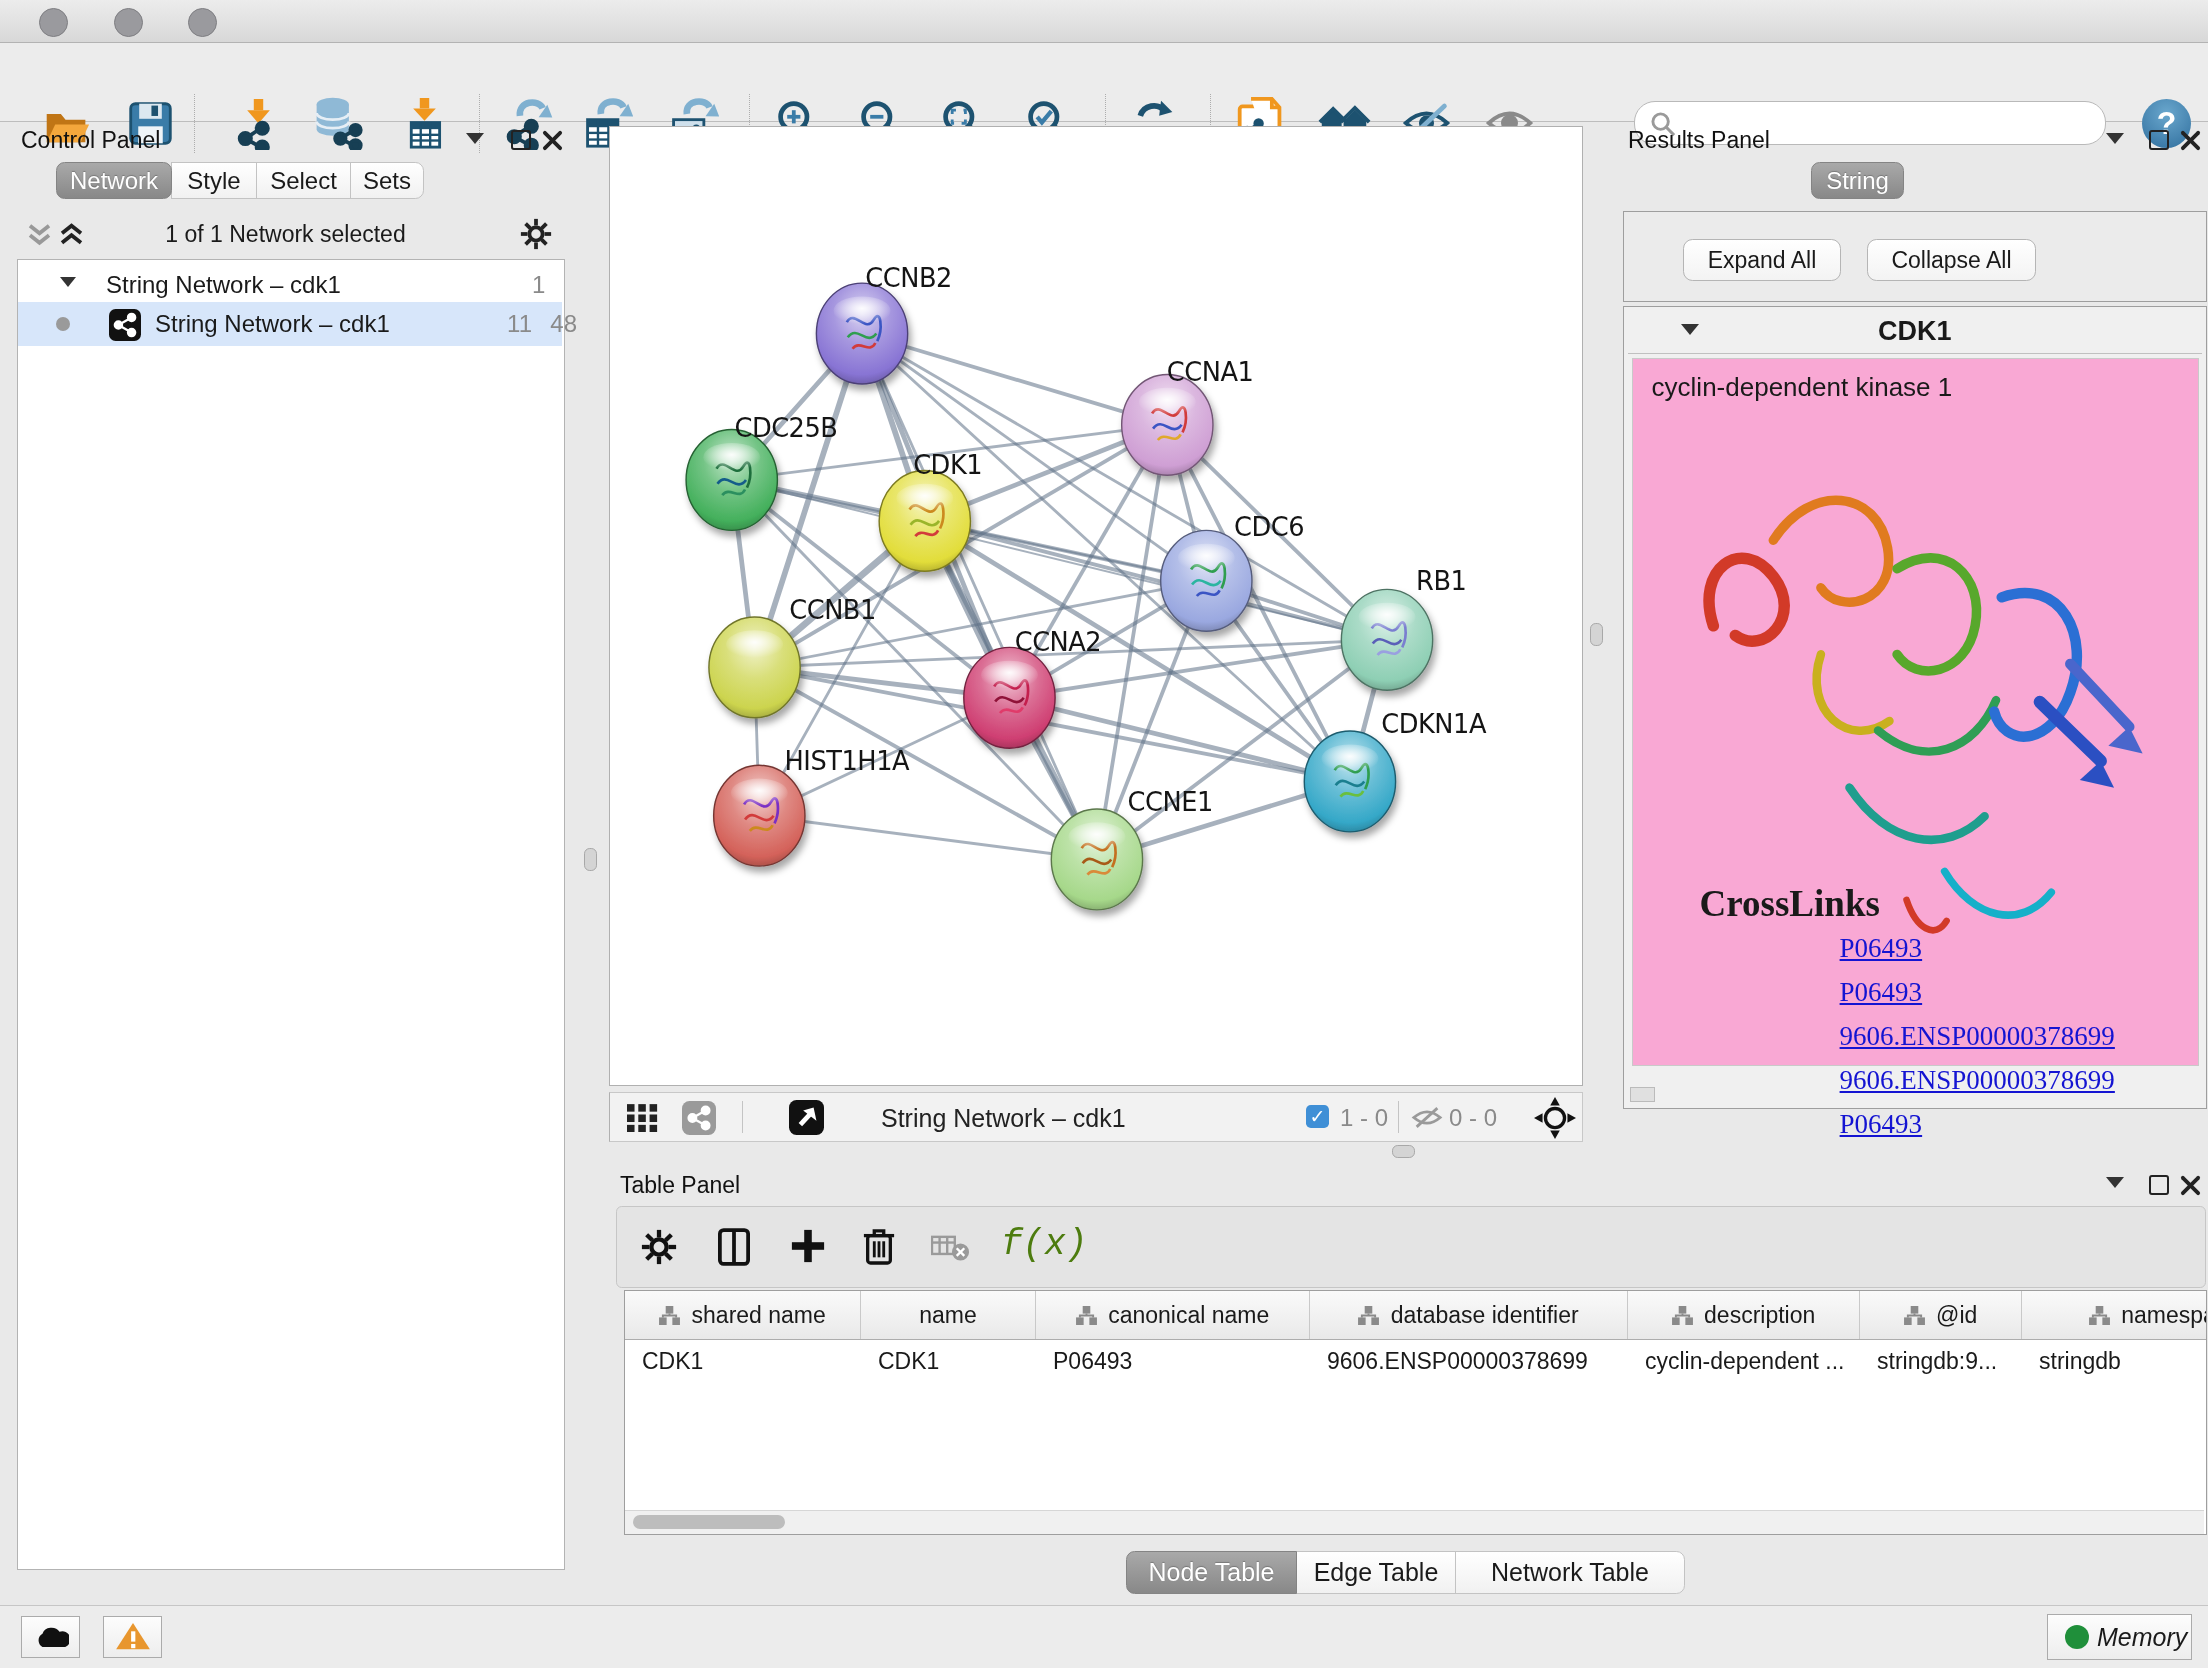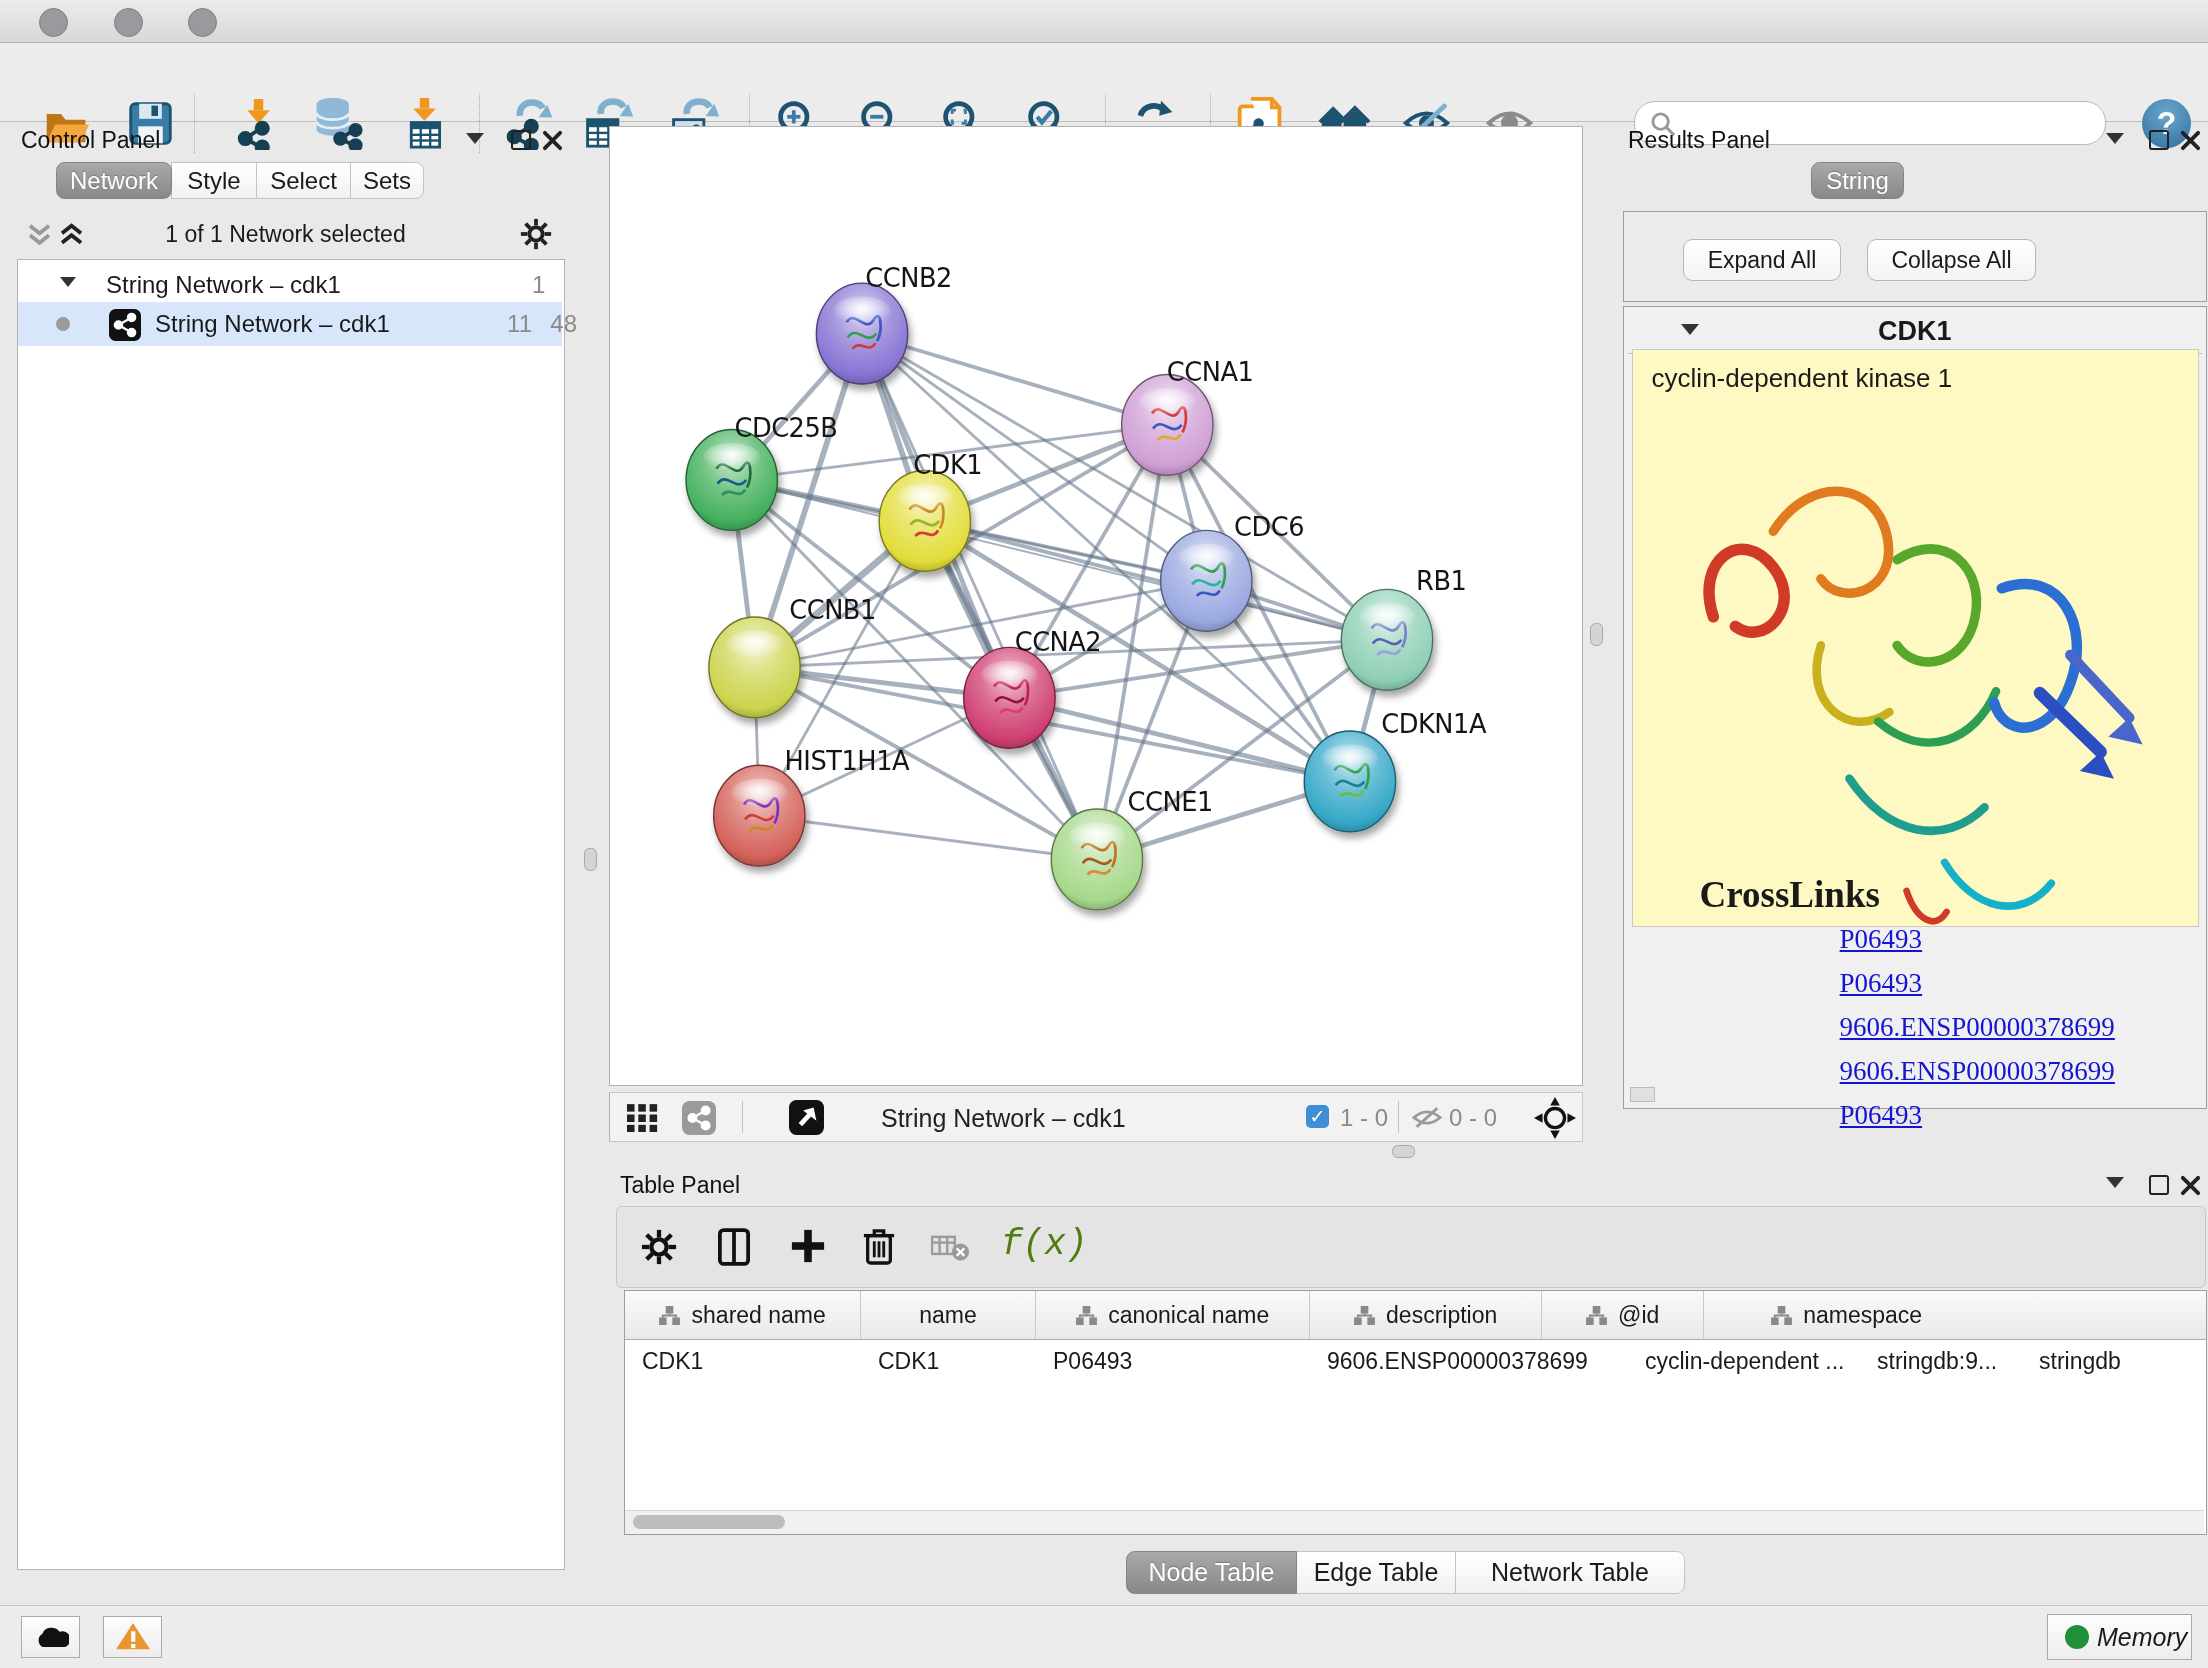--- a/index.html
+++ b/index.html
@@ -594,21 +594,21 @@
 <div class="abs rbox" style="left:1623px;top:211px;width:582px;height:89px">
   <div class="abs btn" style="left:59px;top:27px;width:156px;height:40px">Expand All</div>
   <div class="abs btn" style="left:243px;top:27px;width:167px;height:40px">Collapse All</div>
 </div>
 
 <div class="abs rbox" style="left:1623px;top:306px;width:582px;height:801px;background:#f0f0f0">
   <div class="abs" style="left:3.8px;top:3.8px;width:574px;height:42px;border-bottom:1px solid #c0c0c0">
     <div class="abs tri-down" style="left:53px;top:13.3px"></div>
     <div class="abs" style="left:0;top:5.7px;width:100%;text-align:center;font-size:27px;font-weight:bold">CDK1</div>
   </div>
-  <div class="abs" style="left:7.6px;top:42px;width:567px;height:578px;background:#fef9c3;border:1px solid #c9c9c9;box-sizing:border-box">
+  <div class="abs" style="left:7.6px;top:51px;width:567px;height:708px;background:#f9a8d4;border:1px solid #c9c9c9;box-sizing:border-box">
     <div class="abs" style="left:19px;top:13.3px;font-size:26px">cyclin-dependent kinase 1</div>
     <svg class="abs" style="left:28.5px;top:67px" width="514" height="552" viewBox="0 0 540 580">
       <g fill="none" stroke-linecap="round">
         <path d="M55,210 C35,150 85,115 118,158 C150,200 108,242 78,220" stroke="#d23a28" stroke-width="12"></path>
         <path d="M118,120 C158,58 228,68 238,128 C248,185 188,200 168,170" stroke="#e07b1f" stroke-width="10"></path>
         <path d="M168,240 C148,300 198,340 240,310" stroke="#c9b01e" stroke-width="9"></path>
         <path d="M248,150 C298,118 340,158 330,210 C320,262 268,270 248,240" stroke="#58a82c" stroke-width="10"></path>
         <path d="M228,320 C278,362 330,340 352,288" stroke="#2f9e55" stroke-width="9"></path>
         <path d="M198,380 C238,440 298,452 340,410" stroke="#1f9e8e" stroke-width="9"></path>
         <path d="M358,180 C420,158 452,220 430,280 C410,338 360,338 350,300" stroke="#2b6fd4" stroke-width="11"></path>
@@ -703,20 +703,31 @@
     <div class="th" style="width:274px">
         <svg width="21" height="19" viewBox="0 0 22 20">
           <g fill="#8a8a8a">
             <rect x="7" y="0" width="8" height="8"></rect>
             <rect x="0" y="12" width="8" height="8"></rect>
             <rect x="14" y="12" width="8" height="8"></rect>
           </g>
           <path d="M11,8 v2 M4,12 v-2 h14 v2" stroke="#8a8a8a" stroke-width="2" fill="none"></path>
         </svg>
         <span>canonical name</span>
+      </div>
+    <div class="th" style="width:318px">
+        <svg width="21" height="19" viewBox="0 0 22 20">
+          <g fill="#8a8a8a">
+            <rect x="7" y="0" width="8" height="8"></rect>
+            <rect x="0" y="12" width="8" height="8"></rect>
+            <rect x="14" y="12" width="8" height="8"></rect>
+          </g>
+          <path d="M11,8 v2 M4,12 v-2 h14 v2" stroke="#8a8a8a" stroke-width="2" fill="none"></path>
+        </svg>
+        <span>database identifier</span>
       </div>
     <div class="th" style="width:232px">
         <svg width="21" height="19" viewBox="0 0 22 20">
           <g fill="#8a8a8a">
             <rect x="7" y="0" width="8" height="8"></rect>
             <rect x="0" y="12" width="8" height="8"></rect>
             <rect x="14" y="12" width="8" height="8"></rect>
           </g>
           <path d="M11,8 v2 M4,12 v-2 h14 v2" stroke="#8a8a8a" stroke-width="2" fill="none"></path>
         </svg>

